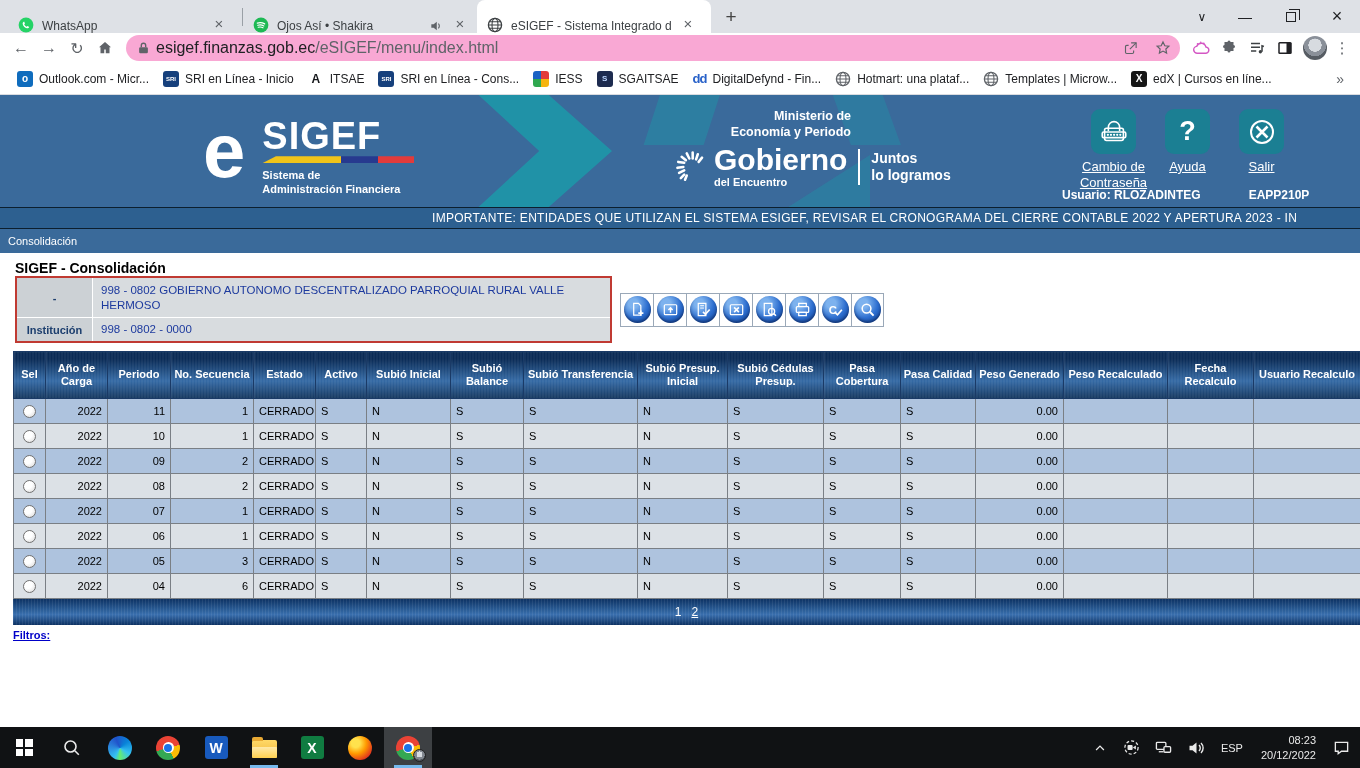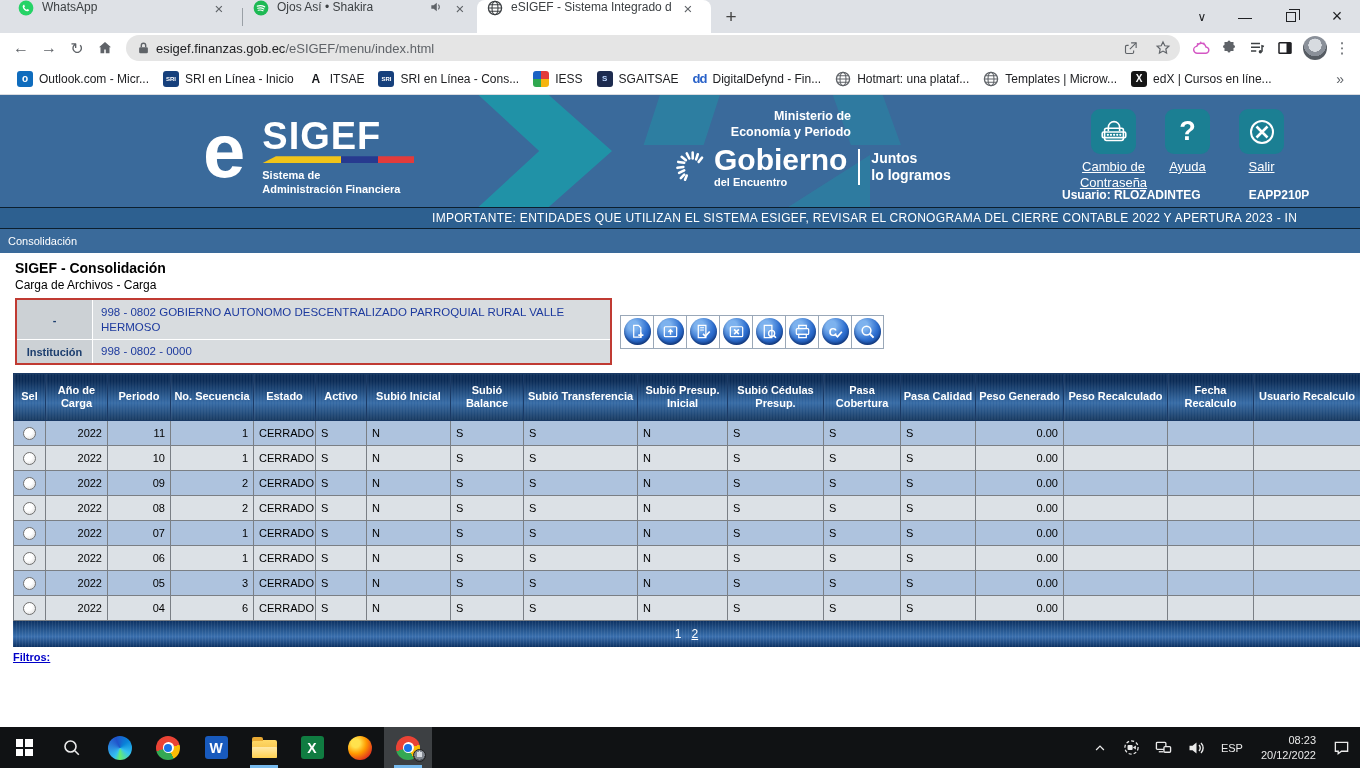--- a/index.html
+++ b/index.html
@@ -3,37 +3,37 @@
 <meta charset="utf-8">
 <title>eSIGEF - Sistema Integrado de Ge</title>
 <style>
 *{margin:0;padding:0;box-sizing:border-box}
 html,body{width:1360px;height:768px;overflow:hidden}
 body{font-family:"Liberation Sans",sans-serif;background:#fff;position:relative;font-size:12px}
 svg{display:block}
 
 
 #tabstrip{height:33px;background:#dee1e6;display:flex;align-items:flex-end;padding-left:8px;position:relative}
-.tab{width:234px;height:33px;display:flex;align-items:flex-start;gap:8px;padding:0 8px 0 10px;font-size:12px;color:#3c4043;border-radius:8px 8px 0 0;position:relative;cursor:default}
+.tab{width:234px;height:33px;display:flex;align-items:flex-end;gap:8px;padding:0 8px 0 10px;font-size:12px;color:#3c4043;border-radius:8px 8px 0 0;position:relative;cursor:default}
 .tab.active{background:#fff;z-index:2}
 .tab .ttitle{flex:1;white-space:nowrap;overflow:hidden;max-width:160px}
 .tab .tclose{font-size:15px;color:#5f6368;width:18px;height:18px;line-height:17px;text-align:center;border-radius:50%}
 .tabsep{width:1px;height:18px;background:#9aa0a6;margin-bottom:7px}
 .newtab{width:28px;height:28px;display:flex;align-items:center;justify-content:center;font-size:19px;color:#444;margin:0 0 2px 6px}
 #wincontrols{position:absolute;right:0;top:0;height:33px;display:flex;align-items:center}
 .wc{width:46px;height:33px;display:flex;align-items:center;justify-content:center;font-size:14px;color:#202124}
 .wc.tsearch{width:40px;font-size:12px}
 .maxbox{width:10px;height:10px;border:1px solid #202124;position:relative}
 .maxbox::before{content:"";position:absolute;left:2px;top:-4px;width:10px;height:10px;border:1px solid #202124;border-bottom:none;border-left:none;background:transparent}
 .audio-ic{width:14px;height:14px}
 
 
 #navbar{height:30px;background:#fff;display:flex;align-items:center;gap:2px;padding:0 8px}
 .nicon{width:26px;height:26px;border-radius:50%;display:flex;align-items:center;justify-content:center;font-size:16px;color:#5f6368}
-#addressbar{flex:1;height:26px;background:#e5e5e5;border-radius:13px;display:flex;align-items:center;padding:0 4px 0 12px;gap:7px;font-size:13px;margin:0 6px}
+#addressbar{flex:1;height:26px;background:#f9a8d4;border-radius:13px;display:flex;align-items:center;padding:0 4px 0 12px;gap:7px;font-size:16px;margin:0 6px}
 #addressbar .host{color:#202124}
 #addressbar .path{color:#5f6368}
 #addressbar .sp{flex:1}
 .bar-ic{width:26px;height:26px;display:flex;align-items:center;justify-content:center;color:#5f6368;font-size:15px}
 .ext{width:26px;height:26px;display:flex;align-items:center;justify-content:center}
 .avatar{width:24px;height:24px;border-radius:50%;background:radial-gradient(circle at 50% 38%,#d7dbe0 0 34%,#8a9099 35% 58%,#565c63 59%);margin:0 3px}
 .dots{font-size:15px;color:#5f6368;width:20px;text-align:center}
 
 
 #bookmarks{height:32px;background:#fff;border-bottom:1px solid #dadce0;display:flex;align-items:center;padding:0 10px}
@@ -413,21 +413,20 @@
       <span>Usuario: RLOZADINTEG</span>
       <span>EAPP210P</span>
     </div>
   </div>
 
   <div id="marquee">IMPORTANTE: ENTIDADES QUE UTILIZAN EL SISTEMA ESIGEF, REVISAR EL CRONOGRAMA DEL CIERRE CONTABLE 2022 Y APERTURA 2023 - IN</div>
   <div id="crumbbar">Consolidación</div>
 
   <div id="content">
     <div id="ptitle">SIGEF - Consolidación</div>
-    <div id="psub">Carga de Archivos - Carga</div>
 
     <div id="formwrap">
       <div id="formbox">
         <div class="frow r2">
           <div class="flabel">-</div>
           <div class="fvalue">998 - 0802 GOBIERNO AUTONOMO DESCENTRALIZADO PARROQUIAL RURAL VALLE HERMOSO</div>
         </div>
         <div class="frow r3">
           <div class="flabel">Institución</div>
           <div class="fvalue">998 - 0802 - 0000</div>

